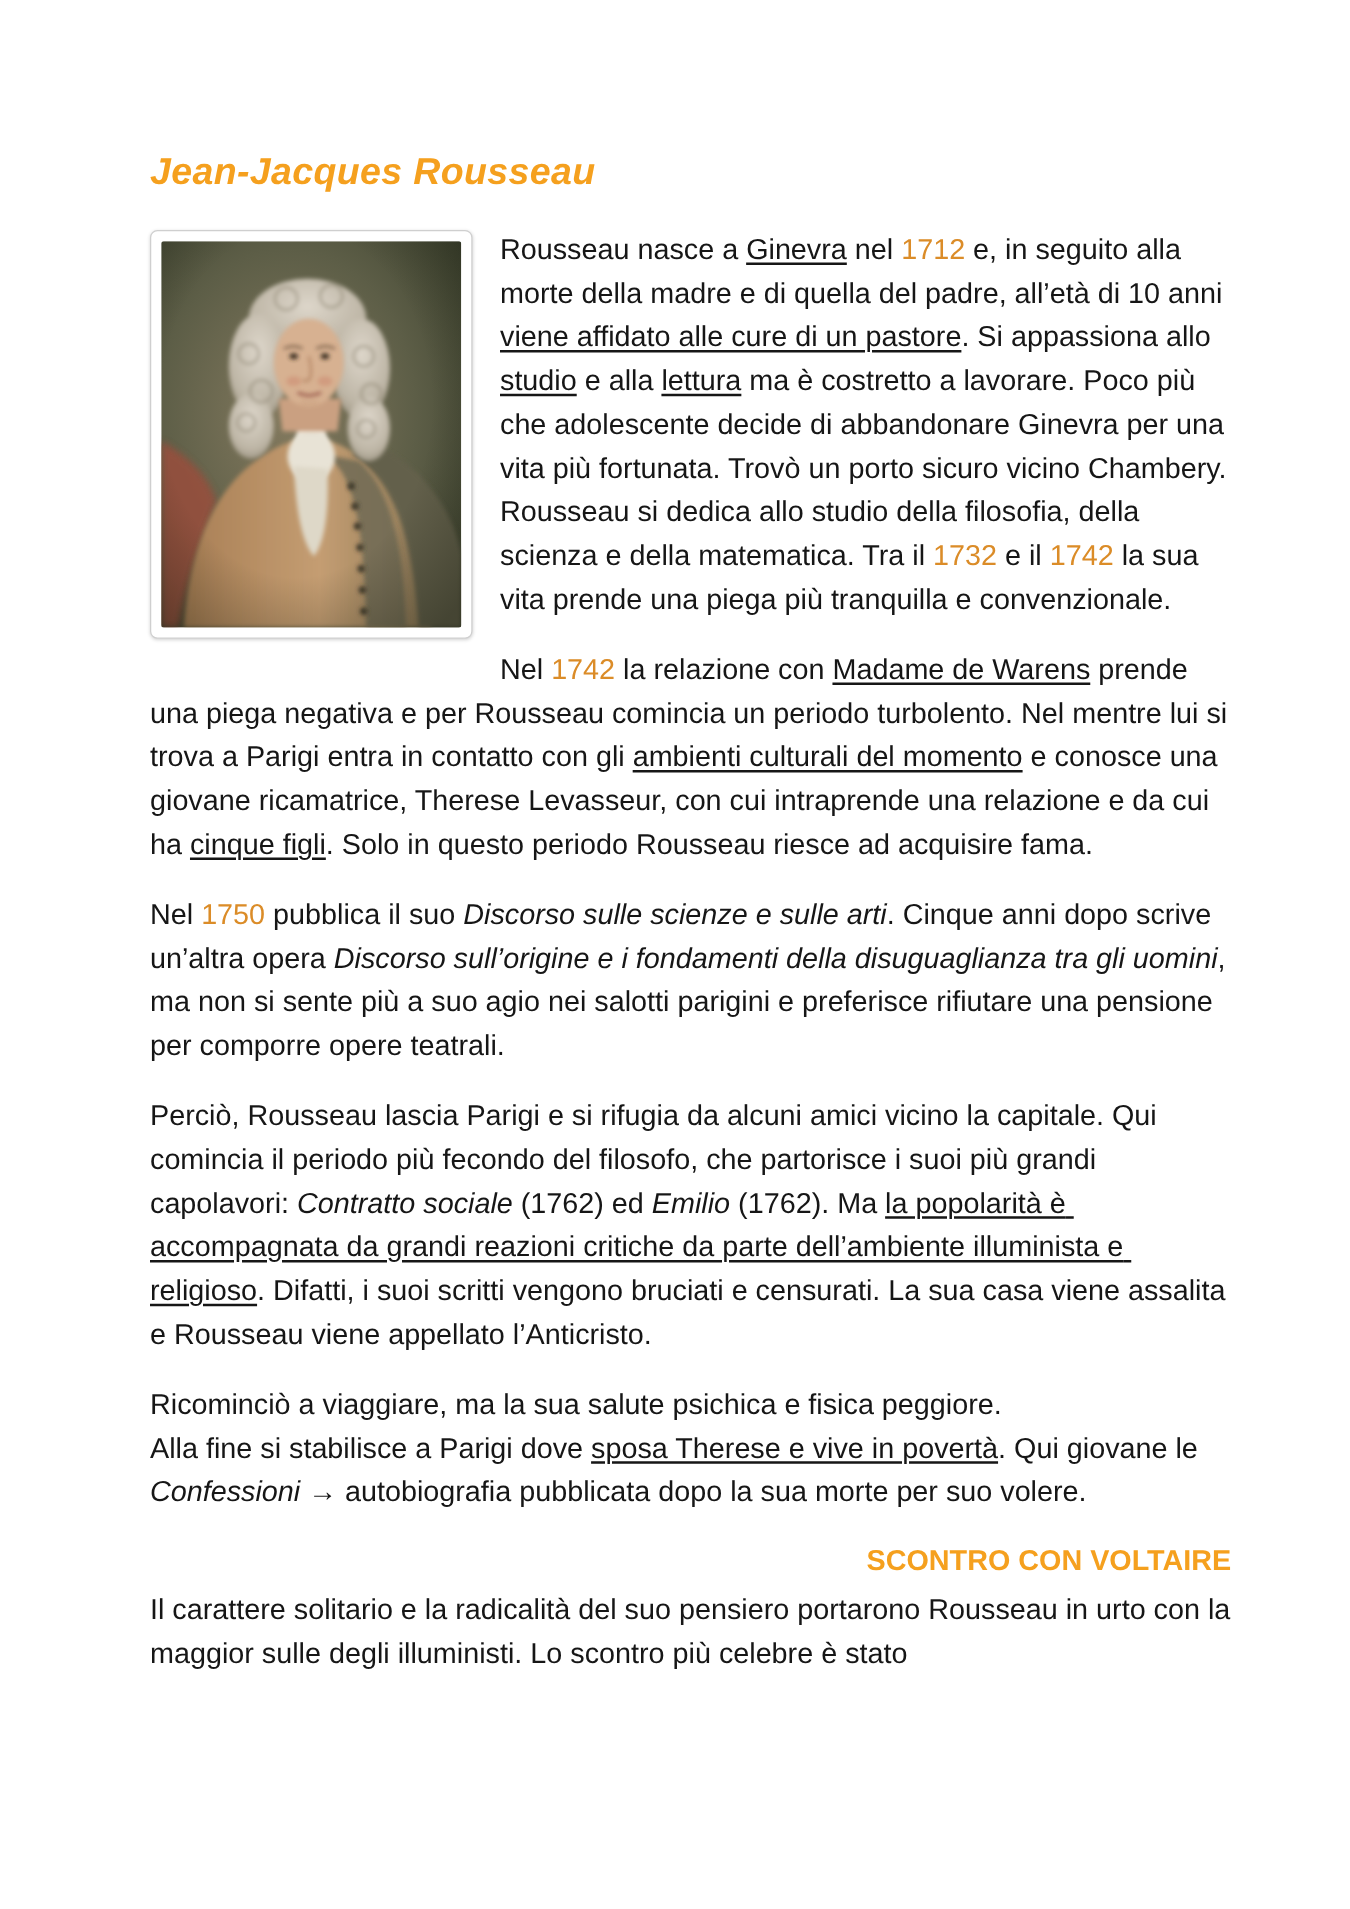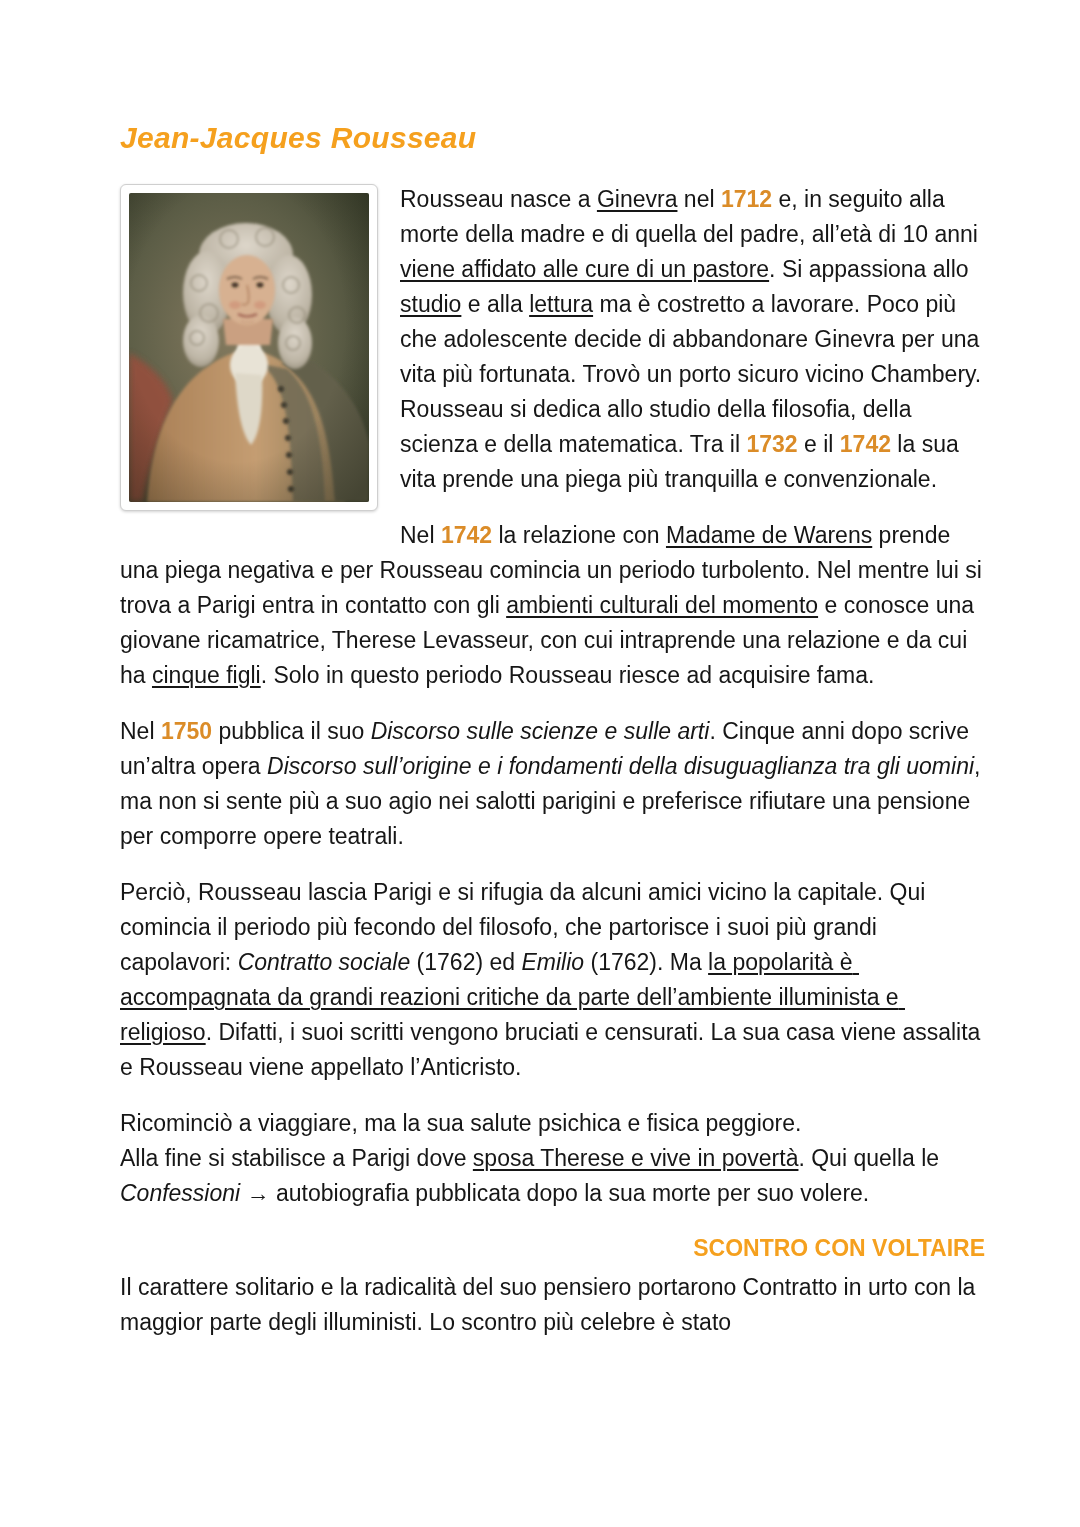--- a/index.html
+++ b/index.html
@@ -45,21 +45,21 @@
     font-size: 23px;
     line-height: 32px;
     font-weight: 700;
     color: var(--orange-heading, #F5A01E);
     margin: 2px 0 6px 0;
     text-align: right;
   }
   .doc span.b { font-weight: 400; }
   .doc span.i { font-style: italic; }
   .doc span.u { text-decoration: underline; text-decoration-thickness: 2px; text-underline-offset: 3px; }
-  .doc span.y { font-weight: 700; color: var(--orange-year, #DB8C28); }
+  .doc span.y { font-weight: 400; color: var(--orange-year, #DB8C28); }
 </style>
 </head>
 <body>
 
 <div class="page">
 
   <h1 class="doc-title">Jean-Jacques Rousseau</h1>
 
   <figure class="portrait">
     <svg viewBox="0 0 240 309" preserveAspectRatio="none" role="img">
@@ -151,18 +151,18 @@
       <rect width="240" height="309" fill="url(#vinG)"></rect>
     </svg>
   </figure>
 
   <div class="doc">
       <p><span>Rousseau nasce a </span><span class="u">Ginevra</span><span> nel </span><span class="y">1712</span><span> e, in seguito alla morte della madre e di quella del padre, all’età di </span><span class="b">10 anni</span><span> </span><span class="u">viene affidato alle cure di un pastore</span><span>. Si appassiona allo </span><span class="u">studio</span><span> e alla </span><span class="u">lettura</span><span> ma è costretto a lavorare. Poco più che adolescente decide di abbandonare Ginevra per una vita più fortunata. Trovò un porto sicuro vicino Chambery. Rousseau si dedica allo studio della filosofia, della scienza e della matematica. Tra il </span><span class="y">1732</span><span> e il </span><span class="y">1742</span><span> la sua vita prende una piega più tranquilla e convenzionale.</span></p>
       <p><span>Nel </span><span class="y">1742</span><span> la relazione con </span><span class="u">Madame de Warens</span><span> prende una piega negativa e per Rousseau comincia un periodo turbolento. Nel mentre lui si trova a </span><span class="b">Parigi</span><span> entra in contatto con gli </span><span class="u">ambienti culturali del momento</span><span> e conosce una giovane ricamatrice, </span><span class="b">Therese Levasseur</span><span>, con cui intraprende una relazione e da cui ha </span><span class="u">cinque figli</span><span>. Solo in questo periodo Rousseau riesce ad acquisire fama.</span></p>
       <p><span>Nel </span><span class="y">1750</span><span> pubblica il suo </span><span class="i">Discorso sulle scienze e sulle arti</span><span>. Cinque anni dopo scrive un’altra opera </span><span class="i">Discorso sull’origine e i fondamenti della disuguaglianza tra gli uomini</span><span>, ma non si sente più a suo agio nei salotti parigini e preferisce rifiutare una pensione per comporre opere teatrali.</span></p>
       <p><span>Perciò, Rousseau lascia Parigi e si rifugia da alcuni amici vicino la capitale. Qui comincia il periodo più fecondo del filosofo, che partorisce i suoi più grandi capolavori: </span><span class="i">Contratto sociale</span><span> (1762) ed </span><span class="i">Emilio</span><span> (1762). Ma </span><span class="u">la popolarità è accompagnata da grandi reazioni critiche da parte dell’ambiente illuminista e religioso</span><span>. Difatti, i suoi scritti vengono bruciati e censurati. La sua casa viene assalita e Rousseau viene appellato l’</span><span class="b">Anticristo</span><span>.</span></p>
       <p><span>Ricominciò a viaggiare, ma la sua salute psichica e fisica peggiore.
-Alla fine si stabilisce a </span><span class="b">Parigi</span><span> dove </span><span class="u">sposa Therese e vive in povertà</span><span>. Qui quella le </span><span class="i">Confessioni</span><span> → autobiografia pubblicata dopo la sua morte per suo volere.</span></p>
+Alla fine si stabilisce a </span><span class="b">Parigi</span><span> dove </span><span class="u">sposa Therese e vive in povertà</span><span>. Qui giovane le </span><span class="i">Confessioni</span><span> → autobiografia pubblicata dopo la sua morte per suo volere.</span></p>
       <h2><span>SCONTRO CON VOLTAIRE</span></h2>
-      <p><span>Il carattere solitario e la radicalità del suo pensiero portarono Contratto in urto con la maggior parte degli illuministi. Lo scontro più celebre è stato</span></p>
+      <p><span>Il carattere solitario e la radicalità del suo pensiero portarono Rousseau in urto con la maggior sulle degli illuministi. Lo scontro più celebre è stato</span></p>
     </div>
 
 </div>
 
 </body></html>

